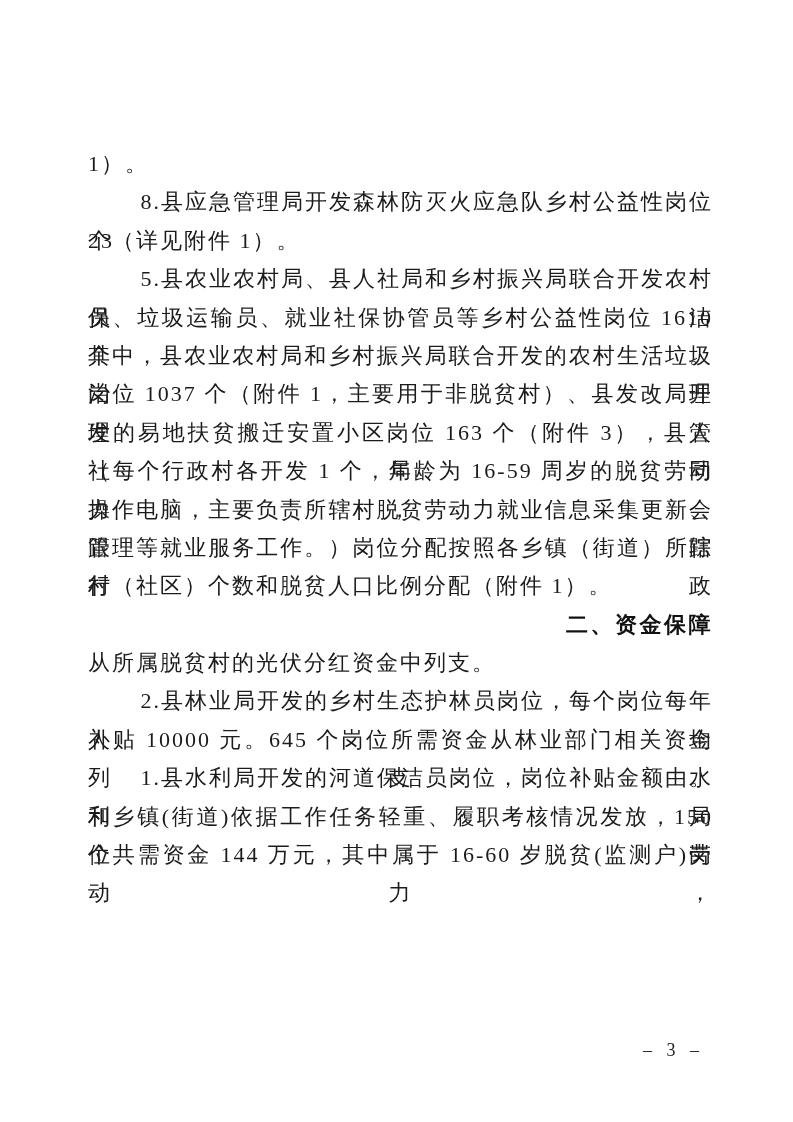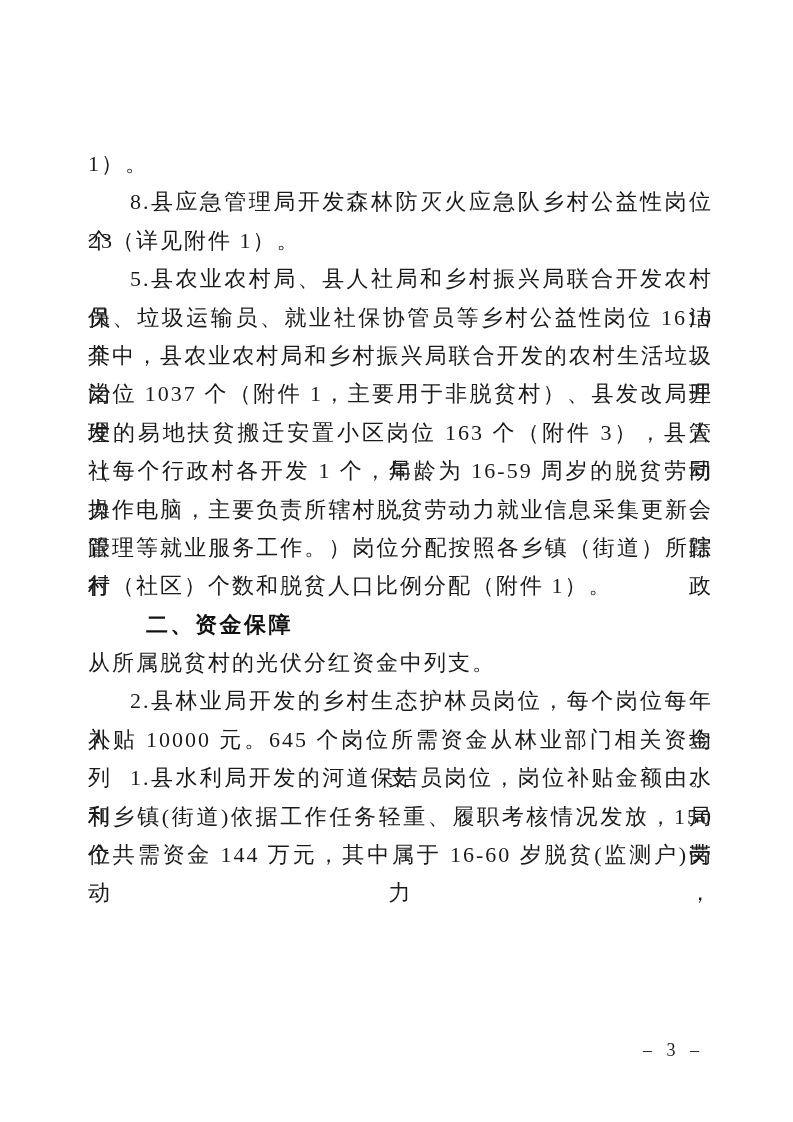--- a/index.html
+++ b/index.html
@@ -27,21 +27,21 @@
     letter-spacing: 2px;
     white-space: nowrap;
     overflow: visible;
   }
   .line.fill {
     white-space: normal;
     text-align: justify;
     text-align-last: justify;
     text-justify: distribute;
   }
-  .line.indent { text-indent: 42px; }
+  .line.indent { text-indent: 42px; text-align: right; }
   .line.heading {
     font-family: "Liberation Sans", "DejaVu Sans", sans-serif;
     font-weight: 700;
     text-indent: 58px;
     letter-spacing: 2.5px;
     color: #111111;
   }
   .footer {
     position: absolute;
     top: 1040px;

